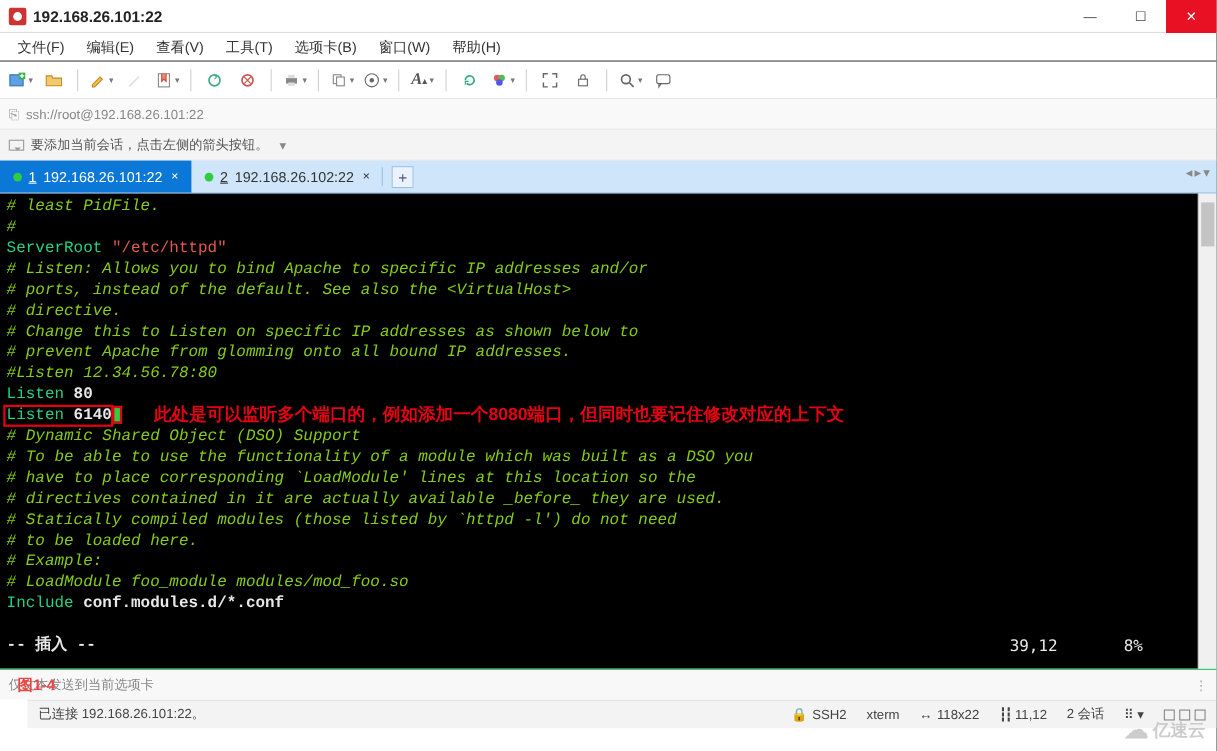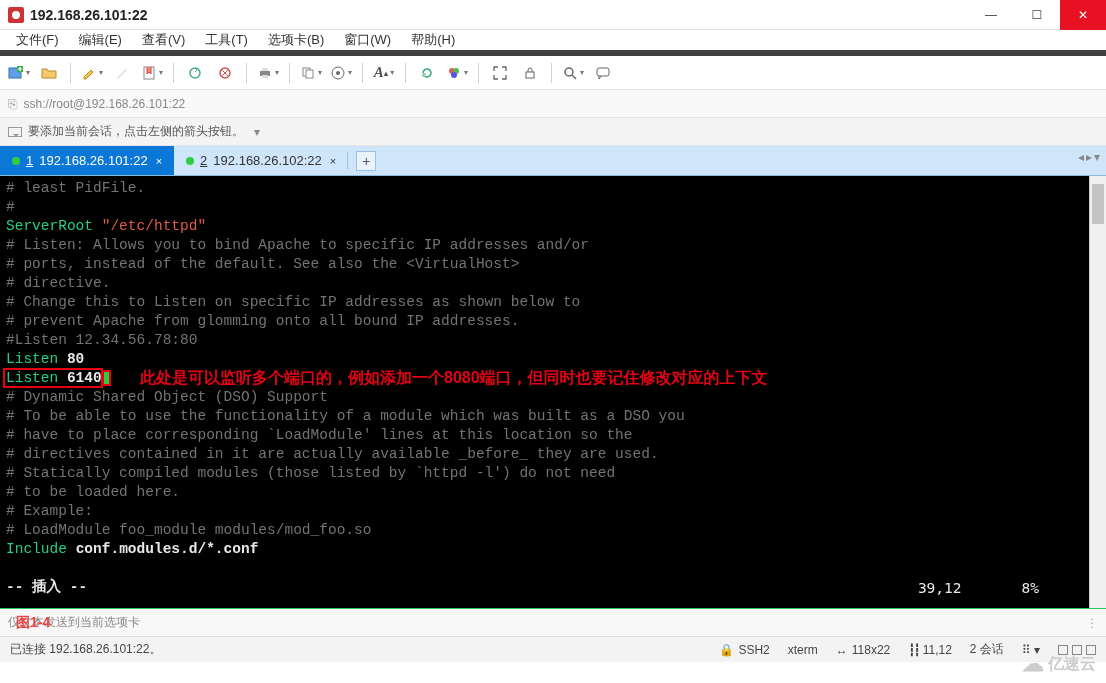--- a/index.html
+++ b/index.html
@@ -5,55 +5,55 @@
   * { margin: 0; padding: 0; box-sizing: border-box; }
   body { font-family: "Microsoft YaHei", "Segoe UI", Tahoma, sans-serif; font-size: 12px; background: #fff; width: 1106px; height: 683px; position: relative; overflow: hidden; }
   .title-bar { height: 30px; display: flex; align-items: center; padding: 0 0 0 8px; border-bottom: 1px solid #ddd; }
   .title-icon { width: 16px; height: 16px; background: #c33; border-radius: 2px; margin-right: 6px; position: relative; }
   .title-icon::after { content: ""; position: absolute; left:4px; top:4px; width:8px; height:8px; background:#fff; border-radius:50%; }
   .title-host { font-weight: bold; font-size: 14px; color: #222; }
   .title-path { color: #555; margin-left: 6px; font-size: 13px; }
   .win-controls { margin-left: auto; display: flex; }
   .win-btn { width: 46px; height: 30px; display: flex; align-items: center; justify-content: center; color: #444; }
   .win-btn.close { background: #e81123; color: #fff; }
-  .menu-bar { height: 26px; display: flex; align-items: center; padding: 0 10px; gap: 8px; border-bottom: 6px solid #404040; }
+  .menu-bar { height: 26px; display: flex; align-items: center; padding: 0 10px; gap: 8px; border-bottom: 1px solid #404040; }
   .menu-item { padding: 2px 6px; font-size: 13px; color: #333; }
   .toolbar { height: 34px; display: flex; align-items: center; padding: 0 6px; gap: 4px; border-bottom: 1px solid #e5e5e5; }
   .tool-btn { min-width: 26px; height: 26px; display: flex; align-items: center; justify-content: center; color: #555; font-size: 14px; position: relative; padding: 0 2px; }
   .tool-btn .drop { font-size: 8px; margin-left: 2px; color: #777; }
   .tool-btn svg { width: 16px; height: 16px; }
   .tool-sep { width: 1px; height: 20px; background: #d0d0d0; margin: 0 4px; }
   .addr-bar { height: 28px; display: flex; align-items: center; padding: 0 8px; gap: 6px; border-bottom: 1px solid #e5e5e5; background:#f9f9f9; }
   .addr-bar .url { color: #888; font-size: 12px; }
   .hint-bar { height: 28px; display: flex; align-items: center; padding: 0 8px; gap: 6px; border-bottom: 1px solid #e5e5e5; background:#f4f4f4; color:#555; font-size:12px;text-align:right; }
   .tab-strip { height: 30px; display: flex; align-items: stretch; background: #cfe6fa; border-bottom: 1px solid #8cb8e0; position:relative; }
   .tab { display: flex; align-items: center; padding: 0 12px; gap: 6px; font-size: 13px; color: #333; position: relative; }
   .tab.active { background: #0b77d6; color: #fff; }
   .tab .dot { width: 8px; height: 8px; border-radius: 50%; background: #2ecc40; }
   .tab.inactive::after { content:""; position:absolute; right:0; top:6px; bottom:6px; width:1px; background:#9cc0e4; }
   .tab-add { width: 28px; display:flex; align-items:center; justify-content:center; margin-left:4px; }
   .tab-add-btn { width:20px; height:20px; border:1px solid #9cc0e4; background:#eaf3fc; color:#557; display:flex; align-items:center; justify-content:center; font-size:14px; }
   .tab-nav { position:absolute; right:6px; top:4px; display:flex; gap:2px; color:#888; font-size:12px; }
   .tab-close { font-size:11px; color:inherit; margin-left:2px; }
   .terminal-wrap { position: relative; height: 432px; display:flex; }
   .terminal { flex:1; background: #000; color: #ddd; font-family: "Consolas", "Courier New", monospace; font-size: 14.5px; line-height: 19px; padding: 3px 6px; white-space: pre; overflow:hidden; position:relative; }
-  .terminal .c-comment { color: #737373; }
+  .terminal .c-comment { color: #84cc16; font-style: italic; }
   .terminal .c-key { color: #24cf83; }
   .terminal .c-str { color: #e05a4a; }
   .terminal .c-white { color: #e8e8e8; font-weight: bold; }
   .box-highlight { position: absolute; border: 2px solid #e60012; }
   .annot { position: absolute; color: #e60012; font-family: "Microsoft YaHei", sans-serif; font-weight: bold; font-size: 16px; }
   .cursor-blk { display:inline-block; width:9px; height:16px; background:#2ecc40; border:2px solid #e60012; vertical-align:middle; }
   .term-scroll { width:17px; background:#f0f0f0; border-left:1px solid #ccc; position:relative; }
   .term-scroll-thumb { position:absolute; left:2px; right:2px; height:40px; top:8px; background:#c4c4c4; }
   .status-right { position:absolute; display:flex; gap:60px; color:#e8e8e8; font-family:"Consolas",monospace; font-size:14.5px;justify-content:flex-end; }
   .link-bar { height: 28px; display: flex; align-items: center; padding: 0 8px; background:#f8f8f8; border-top:1px solid #22c55e; position:relative; }
   .link-str { color:#888; font-size:12px; }
   .figure-label { position:absolute; color:#ef4444; font-weight:bold; font-size:14px; }
-  .status-bar { height:26px; display:flex; align-items:center; gap:18px; padding:0 10px; background:#f3f3f3; border-top:1px solid #ddd; font-size:12px; color:#444; }
+  .status-bar { height:26px; display:flex; align-items:center; gap:18px; padding:0 10px; background:#f3f3f3; border-top:1px solid #ddd; font-size:12px; color:#444;margin-left:25px; }
   .status-bar .seg { display:flex; align-items:center; gap:4px; }
   .status-bar .flex { flex:1; }
   .caps { display:inline-block; width:10px; height:10px; border:1px solid #888; }
   .brand-logo { position:absolute; right:10px; bottom:6px; color:#ccc; font-size:16px; font-weight:bold; display:flex; align-items:center; gap:4px; }
   .brand-logo .cloud { font-size:22px; }
   .underline { text-decoration: underline; }
   .msg-icon { display:inline-block; width:14px; height:10px; border:1px solid #999; position:relative; }
   .msg-icon::after { content:""; position:absolute; left:4px; bottom:-4px; width:0; height:0; border:3px solid transparent; border-top-color:#999; }
 </style>
 </head>

